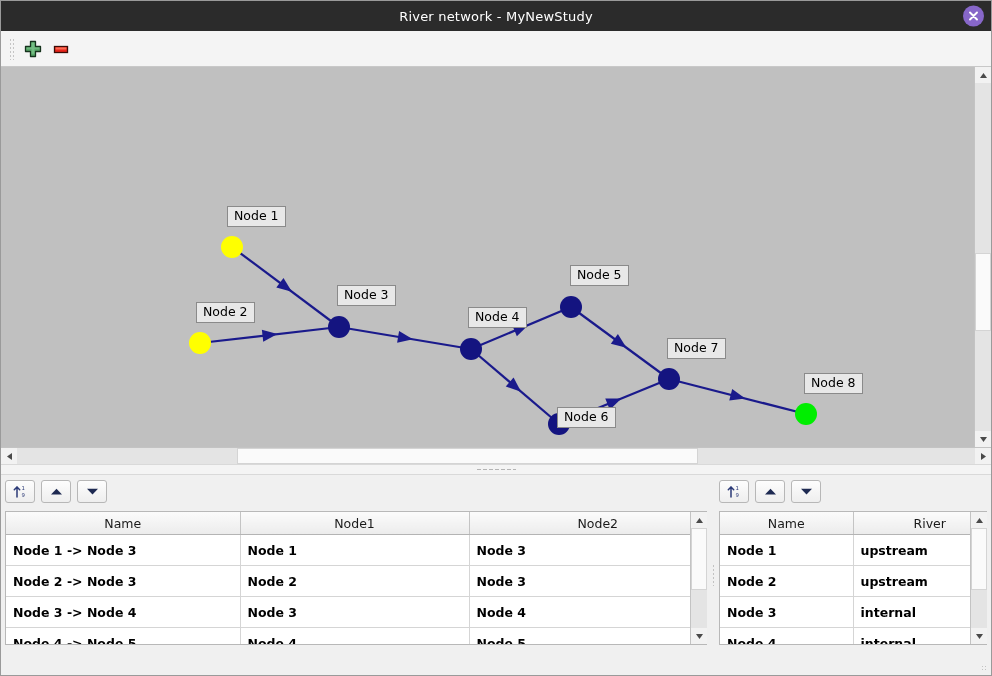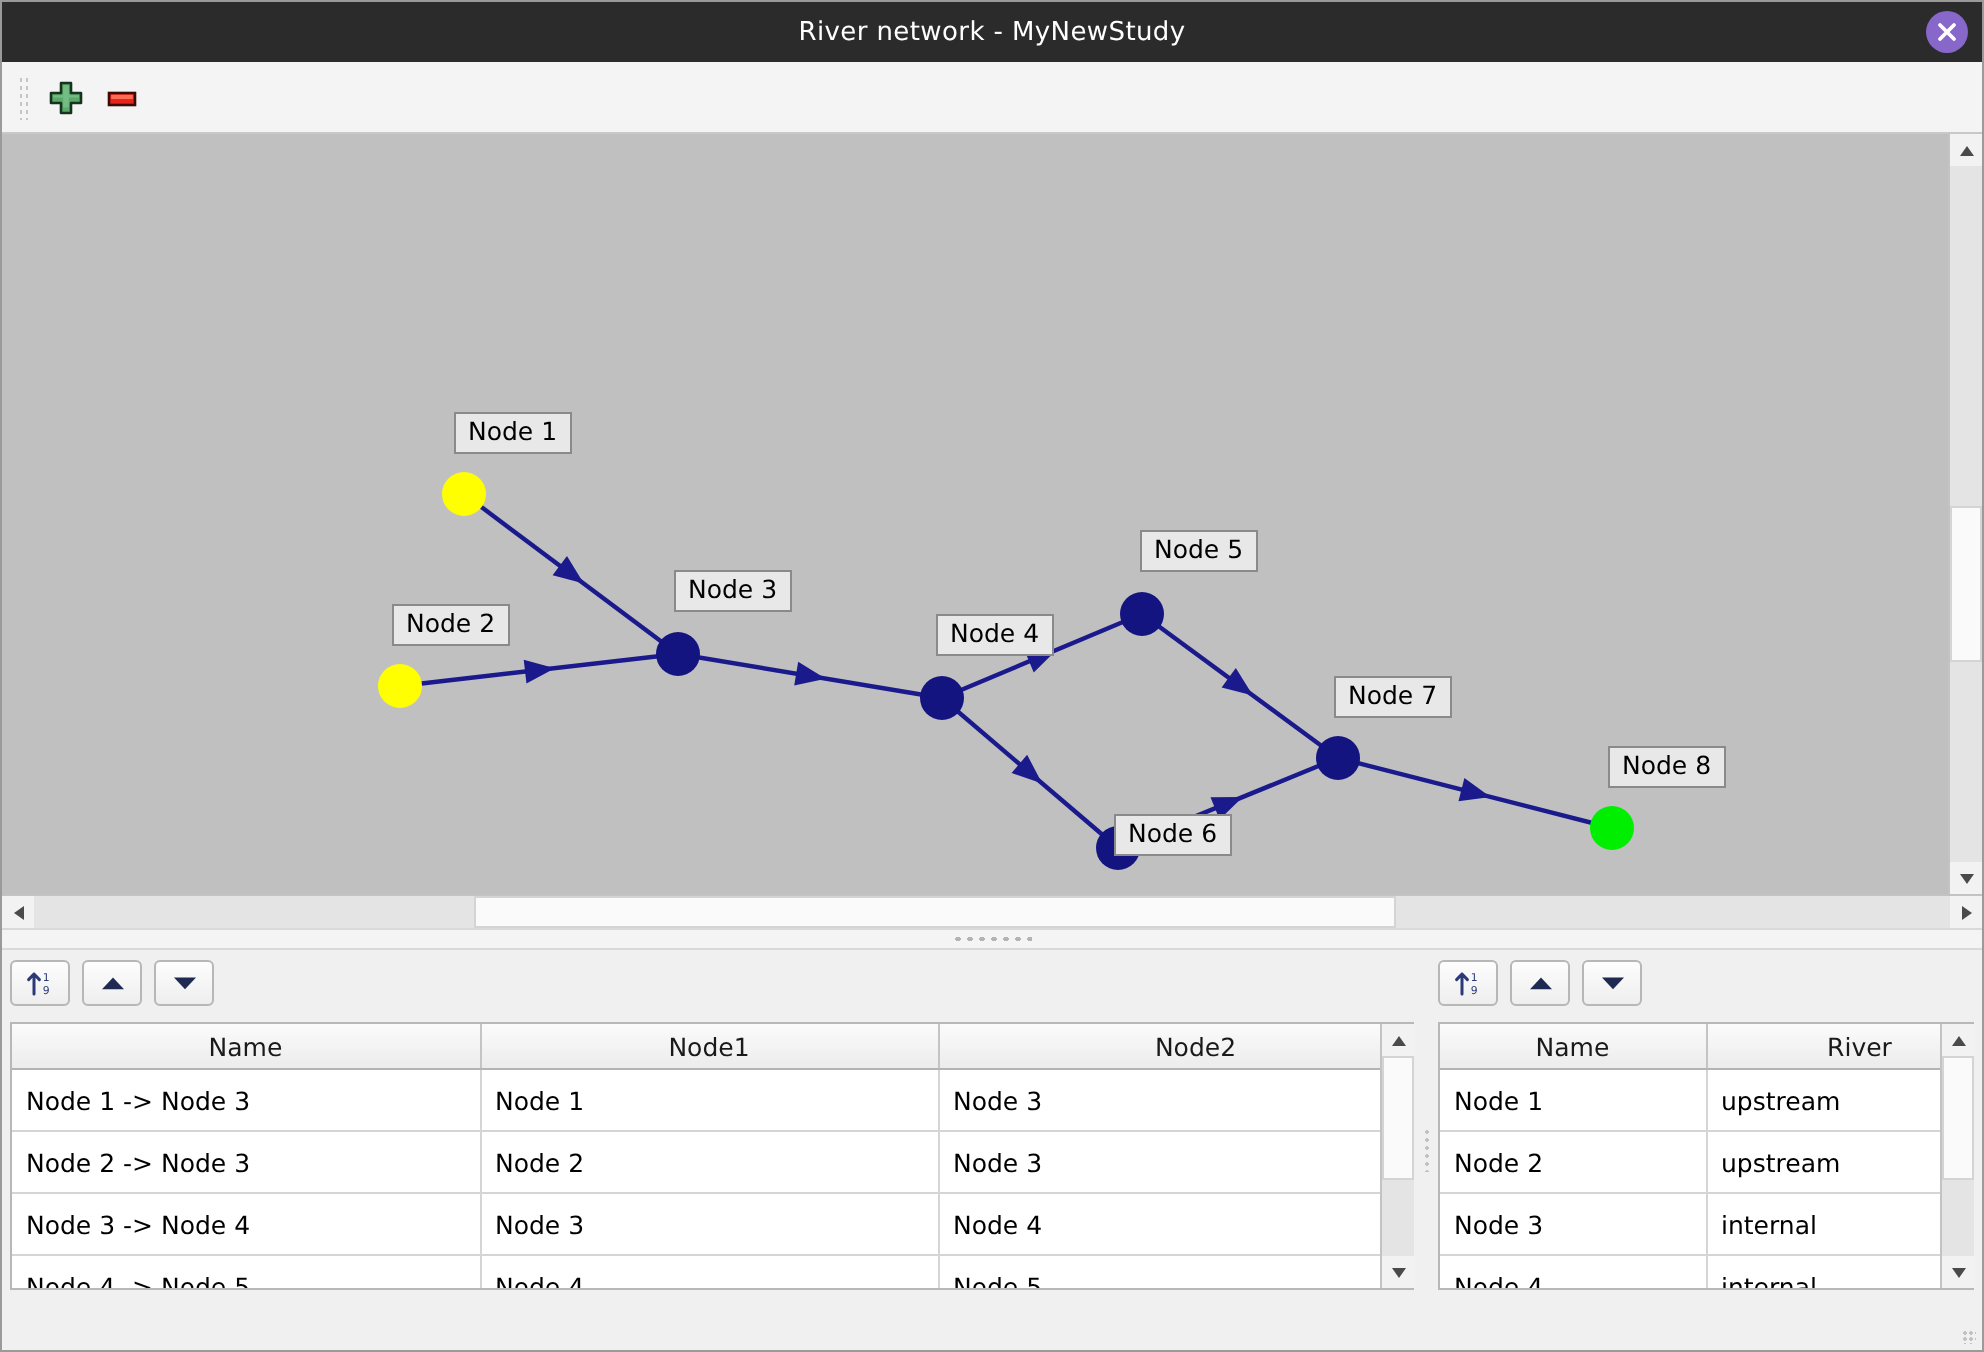--- a/index.html
+++ b/index.html
@@ -270,20 +270,21 @@
   table.grid th:last-child { border-right: none; padding-left: 36px; }
   table.grid td {
     height: 30px;
     border-right: 1px solid #d5d5d5;
     border-bottom: 1px solid #d5d5d5;
     padding: 0 0 0 7px;
     color: #000;
     background: #ffffff;
     white-space: nowrap;
     overflow: hidden;
+    font-weight: bold;
   }
   table.grid td:last-child { border-right: none; }
 
   .pane-footer {
     flex: 0 0 26px;
     height: 26px;
     background: #f0f0f0;
     position: relative;
   }
   .footer-grip {

